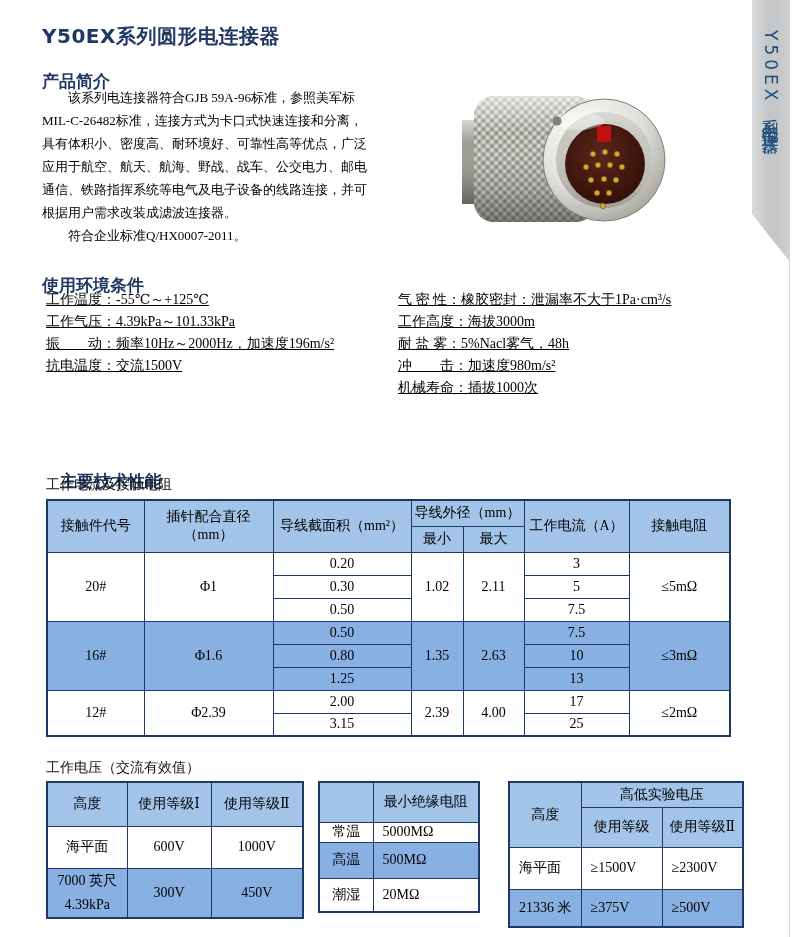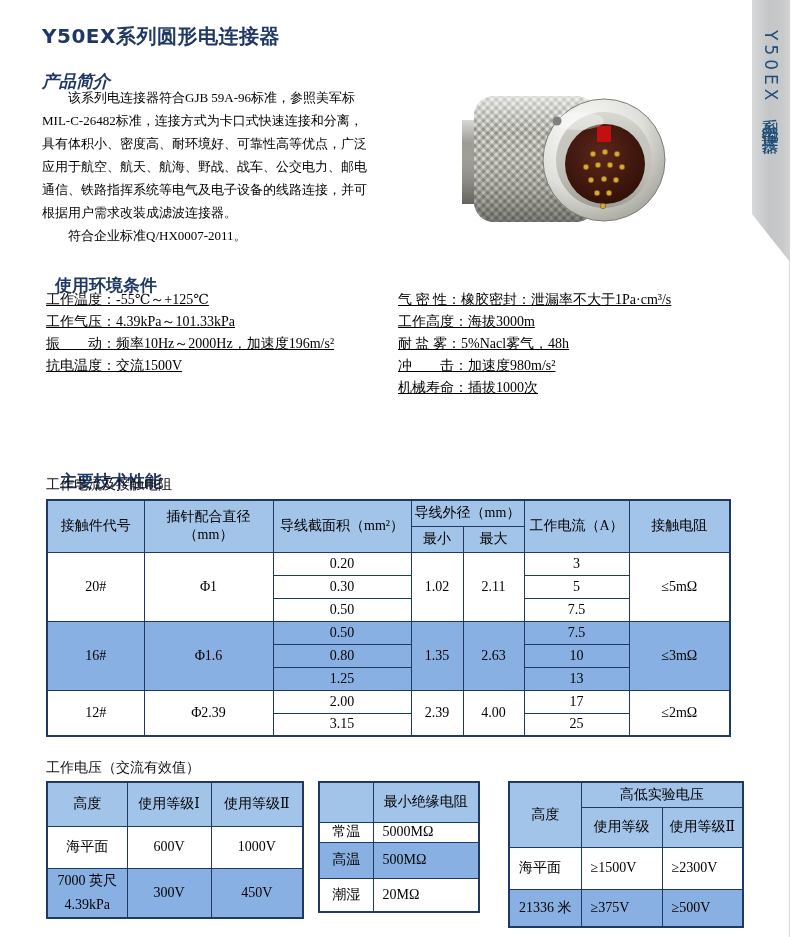--- a/index.html
+++ b/index.html
@@ -6,22 +6,22 @@
   .page{
     position:relative;width:796px;height:937px;background:#ffffff;overflow:hidden;
     font-family:"Liberation Serif","DejaVu Serif",serif;color:#000;
   }
   .page-edge{position:absolute;left:789px;top:0;width:1px;height:937px;background:#dcdcdc;}
   
   .doc-title{position:absolute;left:42px;top:10px;font-family:"DejaVu Sans","Liberation Sans",sans-serif;
     font-size:20px;font-weight:bold;color:#1f3864;letter-spacing:0.5px;white-space:nowrap;}
   .sec-head{position:absolute;font-family:"DejaVu Sans","Liberation Sans",sans-serif;
     font-size:17px;font-weight:bold;color:#1f3864;white-space:nowrap;}
-  .head-intro{left:42px;top:56px;font-style:italic;}
-  .head-env{left:42px;top:260px;margin-left:13px;}
+  .head-intro{left:42px;top:56px;}
+  .head-env{left:42px;top:260px;}
   .head-perf{left:60px;top:430px;margin-top:40px;}
   
   .intro-text{position:absolute;left:42px;top:86px;width:440px;font-size:13px;line-height:23px;}
   .intro-line{white-space:nowrap;}
   .intro-line.indent{text-indent:2em;}
   
   .side-ribbon{position:absolute;left:752px;top:0;width:38px;height:262px;
     background:linear-gradient(90deg,#d8d9da 0%,#c3c5c7 45%,#c7c9cb 80%,#d2d3d4 100%);
     clip-path:polygon(0 0,100% 0,100% 100%,0 calc(100% - 48px));}
   .side-ribbon .vtext{writing-mode:vertical-rl;display:block;margin:0 auto;padding-top:30px;

